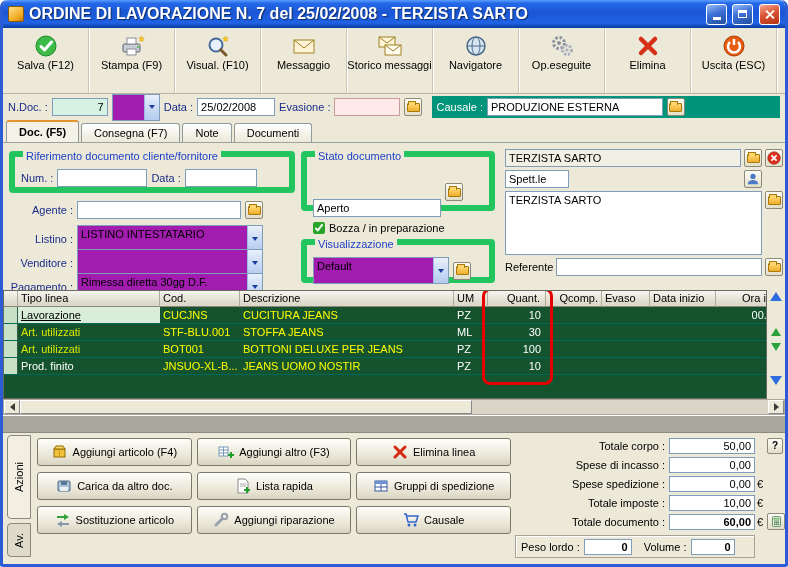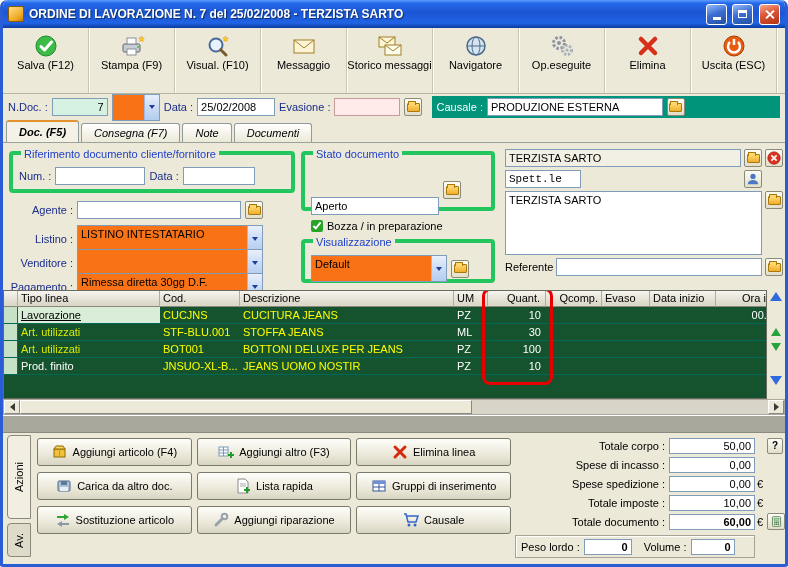--- a/index.html
+++ b/index.html
@@ -8,21 +8,21 @@
 
   .window { position:relative; width:788px; height:567px; border:3px solid #2A5CD6; border-top:0;
             border-radius:7px 7px 3px 3px; overflow:hidden; background:#ECE9D8; }
 
   
   .titlebar { height:28px; display:flex; align-items:center; gap:5px; padding:0 5px;
     background:linear-gradient(180deg,#5A9CFF 0%,#2468E8 12%,#1A56D4 45%,#2063E4 82%,#0A3B9E 100%);
     border-radius:5px 5px 0 0; }
   .app-icon { width:16px; height:16px; border-radius:2px; background:linear-gradient(145deg,#FFE08A,#F0A81E 70%,#C87808);
     border:1px solid #8A5A00; flex:none; }
-  .title-text { flex:1; color:#fff; font-weight:bold; font-size:12px; text-shadow:1px 1px 1px rgba(0,0,0,.55);
+  .title-text { flex:1; color:#fff; font-weight:bold; font-size:16px; text-shadow:1px 1px 1px rgba(0,0,0,.55);
     white-space:nowrap; overflow:hidden; }
   .wbtn { width:21px; height:21px; border-radius:3px; border:1px solid #fff; flex:none;
     display:flex; align-items:center; justify-content:center; position:relative; cursor:pointer; }
   .wbtn.minb,.wbtn.maxb { background:linear-gradient(160deg,#9ABCF6,#3B6FD6 45%,#24509E); }
   .wbtn.closeb { background:linear-gradient(160deg,#F4A88E,#DC5636 45%,#B23010); margin-left:1px; }
   .g-min { width:8px; height:3px; background:#fff; margin-top:9px; }
   .g-max { width:9px; height:8px; border:1px solid #fff; border-top:3px solid #fff; }
   .g-x { position:relative; width:11px; height:11px; }
   .g-x::before,.g-x::after { content:""; position:absolute; left:5px; top:0; width:2px; height:11px; background:#fff; }
   .g-x::before { transform:rotate(45deg); } .g-x::after { transform:rotate(-45deg); }
@@ -35,41 +35,41 @@
     box-shadow:1px 0 0 #fff; cursor:pointer; font-family:inherit; font-size:11px; color:#000; }
   .tb-ico { width:26px; height:26px; flex:none; }
   .tb-ico svg { width:26px; height:26px; display:block; }
   .tb-label { line-height:11px; text-align:center; }
 
   
   .docbar { height:26px; display:flex; align-items:center; gap:4px; padding:0 5px; }
   .lbl { color:#1B2C8A; white-space:nowrap; }
   .field { height:18px; background:#fff; border:1px solid #7F9DB9; font-family:inherit; font-size:11px; padding:0 3px; }
   .field.flat { background:#F2F0E4; }
-  .combo { display:flex; height:27px; background:#f97316; border:1px solid #7F9DB9; align-items:stretch; cursor:pointer; }
+  .combo { display:flex; height:27px; background:#a21caf; border:1px solid #7F9DB9; align-items:stretch; cursor:pointer; }
   .combo-text { flex:1; padding:2px 3px 0; white-space:nowrap; overflow:hidden; }
   .combo-arrow { width:15px; flex:none; background:linear-gradient(#E9F0FB,#CBDCF5 50%,#B4CCF0);
     border-left:1px solid #9EBAE4; display:flex; align-items:center; justify-content:center; }
   .tri-down { width:0; height:0; border-left:3.5px solid transparent; border-right:3.5px solid transparent; border-top:4.5px solid #1C3E9C; }
   .fbtn { width:18px; height:18px; flex:none; background:linear-gradient(#FDFDF6,#E2DEC8); border:1px solid #8A897A;
     border-radius:2px; display:flex; align-items:center; justify-content:center; cursor:pointer; }
   .folder { width:13px; height:9px; background:linear-gradient(#FFD76E,#F0AE2E); border:1px solid #A87808; border-radius:1px; position:relative; }
   .folder::before { content:""; position:absolute; top:-3px; left:0px; width:6px; height:3px; background:#FFD76E; border:1px solid #A87808; border-bottom:none; border-radius:1px 1px 0 0; }
   .causale-strip { flex:1; height:22px; display:flex; align-items:center; gap:4px; padding:0 4px; background:#00947A; margin-left:6px; }
   .causale-strip .lbl { color:#fff; }
 
   
   .tabbar { height:22px; display:flex; align-items:flex-end; padding:0 3px; }
   .tab { height:19px; padding:3px 12px 0; background:linear-gradient(#FFFFFF,#ECE9D8); border:1px solid #919B9C;
-    border-bottom:none; border-radius:3px 3px 0 0; margin-right:2px; cursor:pointer;font-style:italic; }
+    border-bottom:none; border-radius:3px 3px 0 0; margin-right:2px; cursor:pointer; }
   .tab.sel { height:22px; padding-top:4px; background:#F4F2E6; font-weight:bold; border-top:2px solid #E5932F; }
 
   
   .panel { position:relative; height:148px; border-top:1px solid #9AA49C; background:#ECE9D8; }
-  .groupbox { position:absolute; border:4px solid #22c55e; border-radius:4px; }
+  .groupbox { position:absolute; border:6px solid #22c55e; border-radius:4px; }
   .gb-title { position:absolute; top:-7px; left:8px; background:#ECE9D8; padding:0 3px; color:#2040C8; }
   .gb-rif { left:6px; top:8px; width:286px; height:42px; }
   .gb-stato { left:298px; top:8px; width:194px; height:60px; }
   .gb-vis { left:298px; top:96px; width:194px; height:44px; }
   .gb-row { display:flex; align-items:center; gap:4px; margin:12px 6px 0; }
   .gb-stato .gb-row { margin-top:10px; }
   .chk-row { display:flex; align-items:center; gap:4px; margin:5px 6px 0; }
   .chk-row input { width:12px; height:12px; accent-color:#27A427; }
   .frow { position:absolute; left:6px; display:flex; align-items:center; gap:4px; width:290px; }
   .frow .lblr { width:64px; text-align:right; color:#1B2C8A; flex:none; }
@@ -378,21 +378,21 @@
             <span class="folder"></span>
           </div>
         <div class="sqbtn">
           <svg viewBox="0 0 16 16">
               <circle cx="8" cy="8" r="7" fill="#E03020" stroke="#A01808"></circle>
               <path d="M5 5 l6 6 M11 5 l-6 6" stroke="#fff" stroke-width="2"></path>
             </svg>
         </div>
       </div>
       <div class="rrow">
-        <input class="field" style="width: 76px; font-family: Liberation Mono, monospace;" value="Spett.le">
+        <input class="field" style="width: 64px;" value="Spett.le">
         <div class="sqbtn" style="margin-left:auto; margin-right:21px;">
           <svg viewBox="0 0 16 16">
               <circle cx="8" cy="5" r="3" fill="#4A78C8"></circle>
               <path d="M2 14 a6 5 0 0 1 12 0 z" fill="#4A78C8"></path>
             </svg>
         </div>
       </div>
       <div class="rrow">
         <textarea class="addr" style="flex: 1 1 0%;">TERZISTA SARTO</textarea>
         <div class="fbtn">
@@ -560,21 +560,21 @@
           </svg>
         <span>Lista rapida</span>
       </button>
       <button class="abtn">
         <svg viewBox="0 0 16 16">
             <rect x="2" y="3" width="12" height="10" fill="#fff" stroke="#33579E"></rect>
             <rect x="2" y="3" width="12" height="3" fill="#6E90D6"></rect>
             <line x1="2" y1="9" x2="14" y2="9" stroke="#33579E"></line>
             <line x1="8" y1="6" x2="8" y2="13" stroke="#33579E"></line>
           </svg>
-        <span>Gruppi di inserimento</span>
+        <span>Gruppi di spedizione</span>
       </button>
       <button class="abtn">
         <svg viewBox="0 0 16 16">
             <path d="M2 4 h7 V2 l5 3 -5 3 V6 H2 z" fill="#2FA335"></path>
             <path d="M14 11 h-7 V9 l-5 3 5 3 v-2 h7 z" fill="#8899AA"></path>
           </svg>
         <span>Sostituzione articolo</span>
       </button>
       <button class="abtn">
         <svg viewBox="0 0 16 16">

